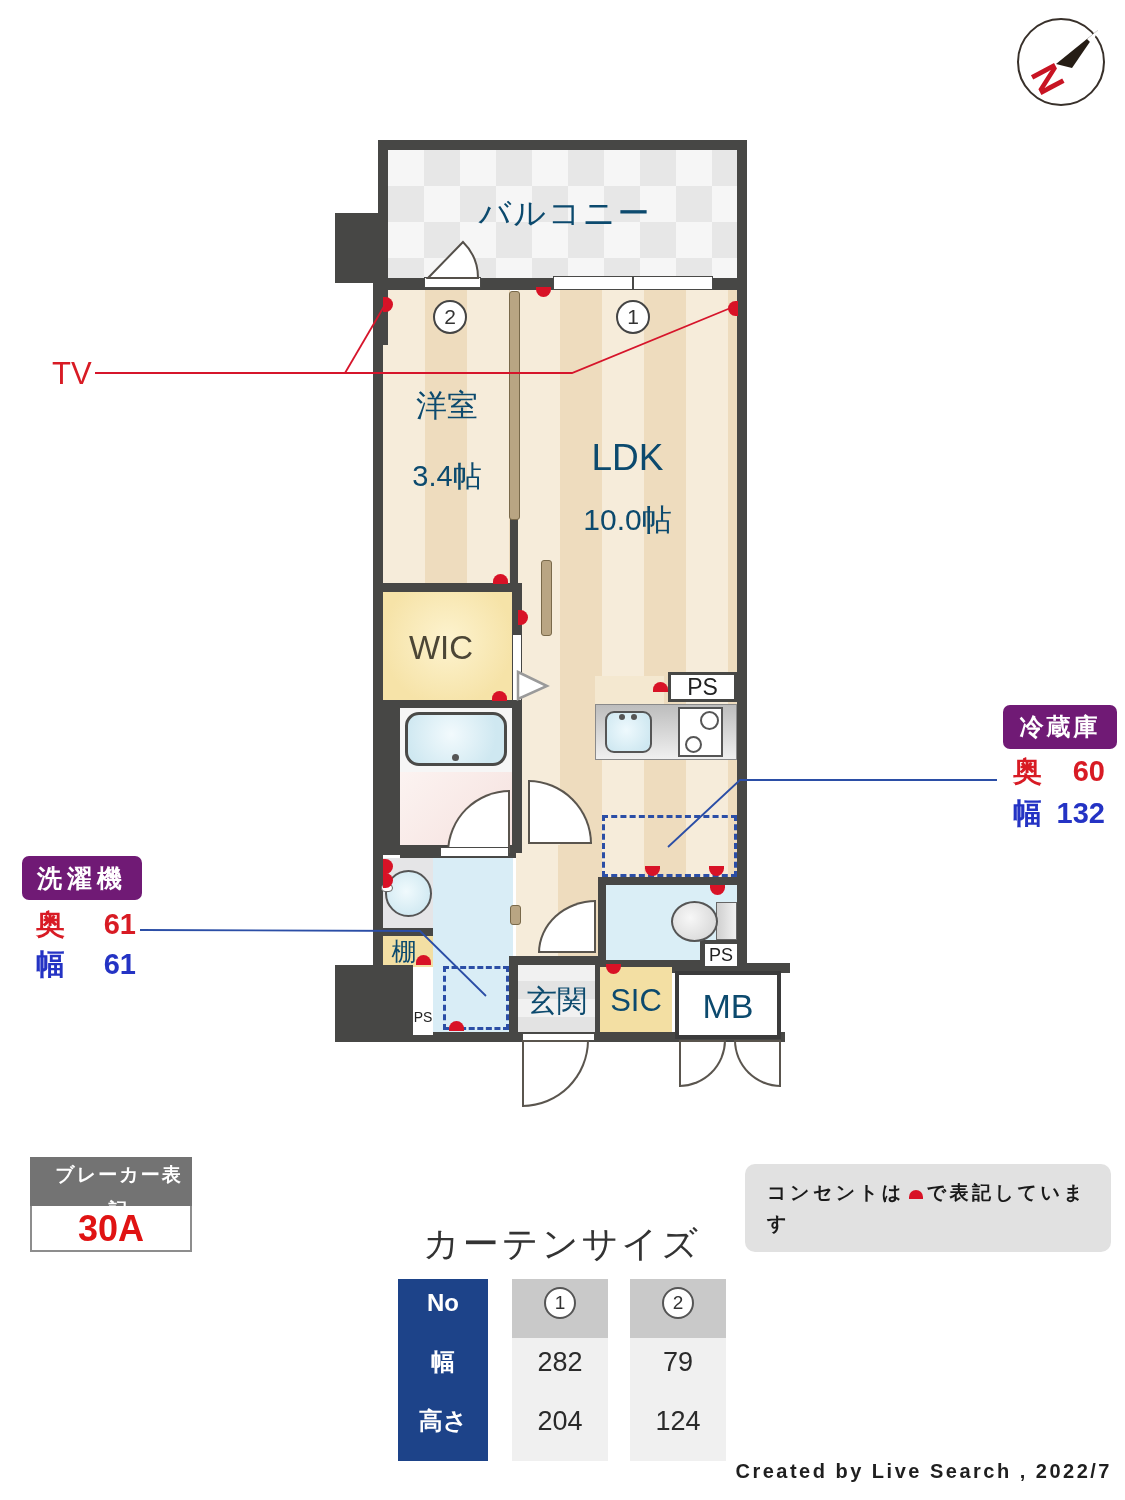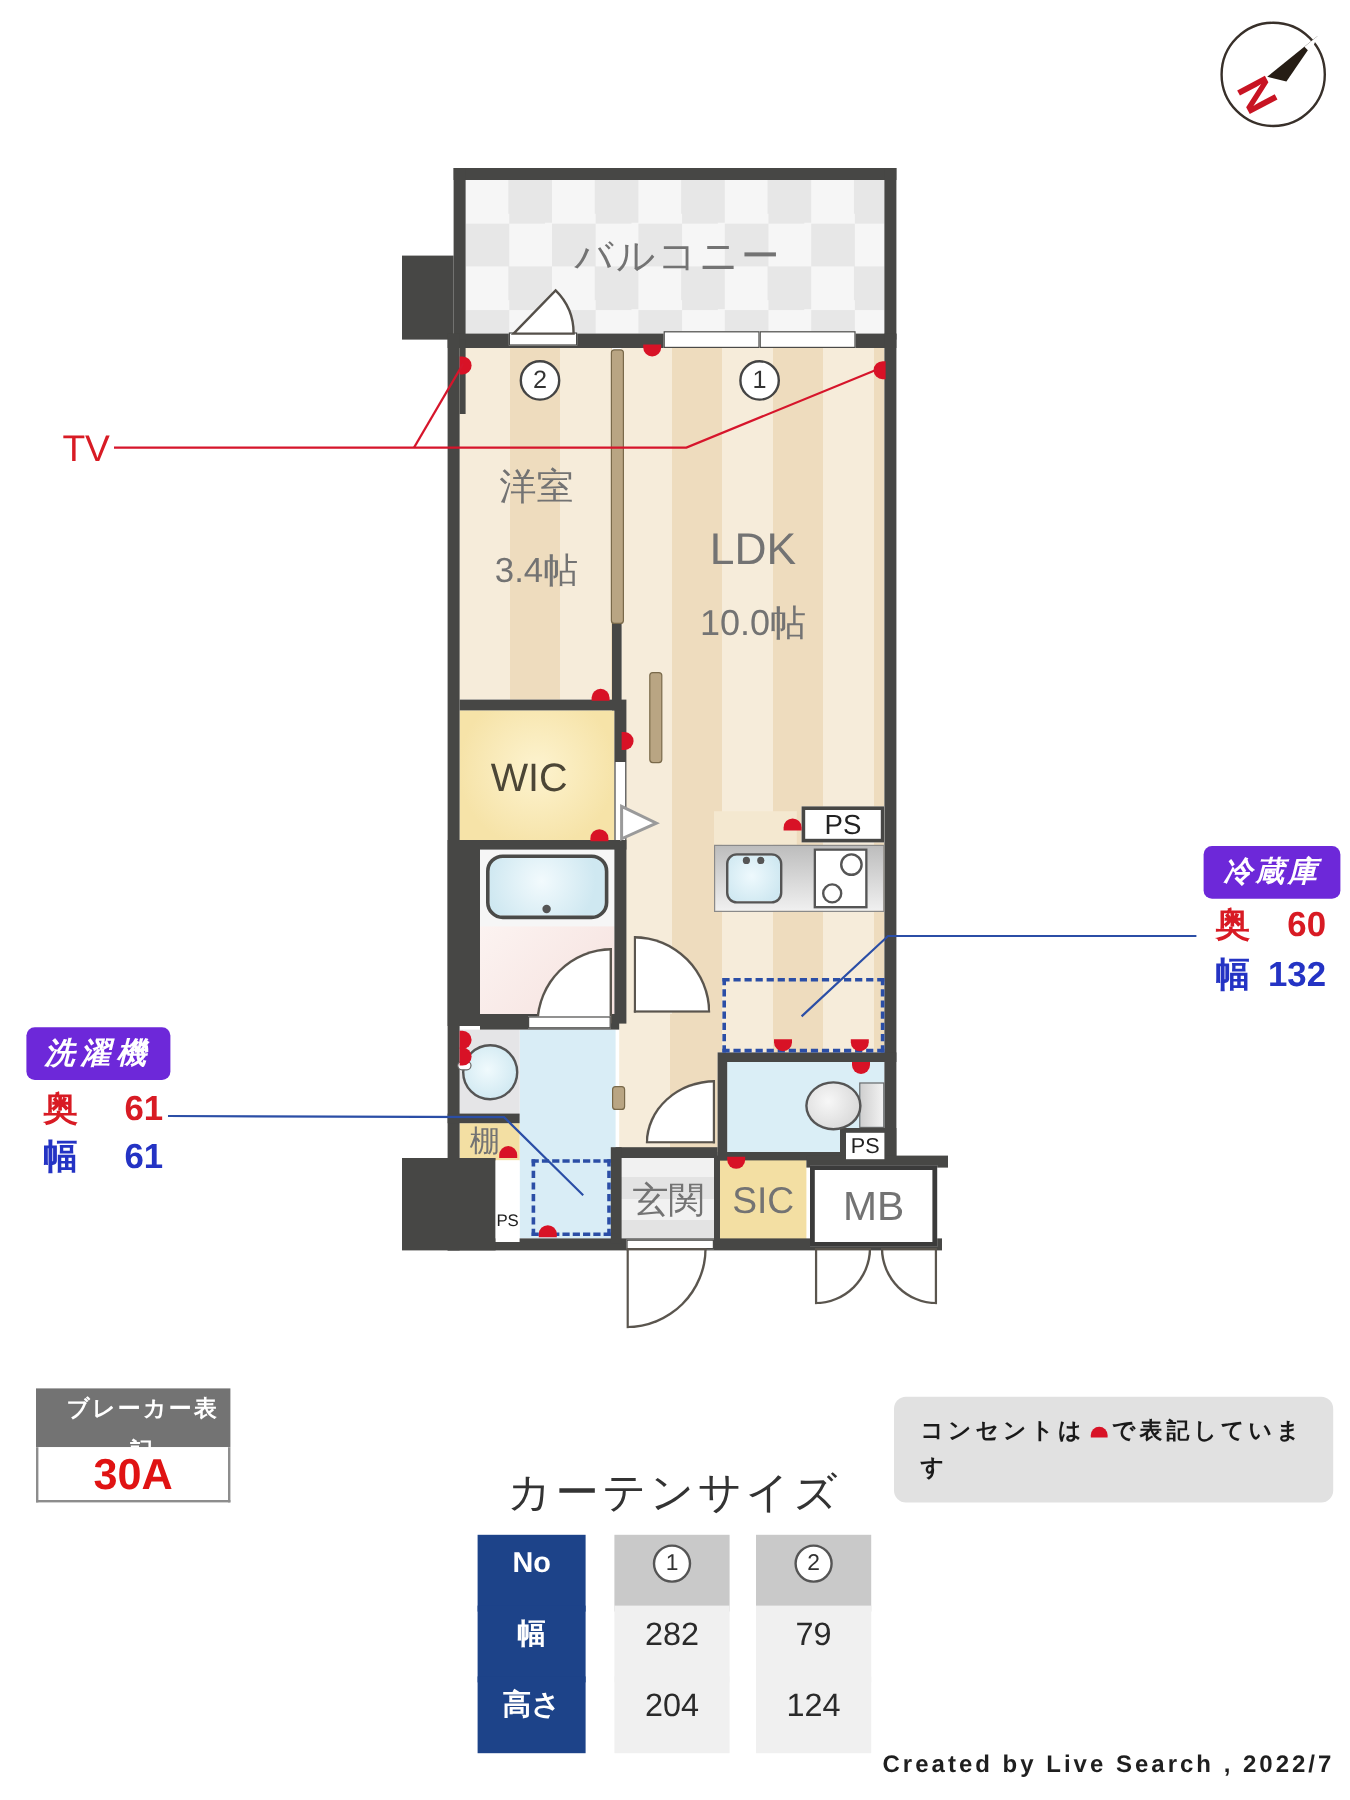--- a/index.html
+++ b/index.html
@@ -3,34 +3,34 @@
 <meta charset="utf-8">
 <style>
   html,body{margin:0;padding:0;background:#fff;}
   .canvas{position:relative;width:1125px;height:1500px;background:#fff;overflow:hidden;
           font-family:"Liberation Sans","DejaVu Sans",sans-serif;color:#3c3c3c;}
   .abs{position:absolute;}
   .wall{position:absolute;background:#474745;}
   .room{position:absolute;}
   .stripes{background:repeating-linear-gradient(90deg,#f6ecda 0 42px,#eedcbe 42px 84px);}
   .checker{background:repeating-conic-gradient(#e7e7e7 0% 25%, #f6f6f6 0% 50%) 0 0/72px 72px,#efefef;}
-  .rlabel{position:absolute;text-align:center;color:#737373;line-height:1;}
+  .rlabel{position:absolute;text-align:center;color:#0c4a6e;line-height:1;}
   .slide{position:absolute;background:#b9a583;border:1px solid #79694a;border-radius:3px;}
   .door{position:absolute;background:#fff;border:2px solid #5a554e;box-sizing:border-box;}
   .slab{position:absolute;background:#fff;border:1.5px solid #4a4a48;box-sizing:border-box;}
   .dome{position:absolute;background:#d81226;}
   .dome.up{width:15px;height:10px;border-radius:8px 8px 0 0;}
   .dome.down{width:15px;height:10px;border-radius:0 0 8px 8px;}
   .dome.left{width:10px;height:15px;border-radius:8px 0 0 8px;}
   .dome.right{width:10px;height:15px;border-radius:0 8px 8px 0;}
   .circnum{position:absolute;width:34px;height:34px;border:2px solid #444;border-radius:50%;
            background:#fff;box-sizing:border-box;text-align:center;line-height:30px;font-size:21px;color:#333;}
   .dashedbox{position:absolute;border:3px dashed #2b4ea6;box-sizing:border-box;}
-  .chip{position:absolute;background:#6d28d9;color:#fff;border-radius:7px;text-align:center;
-        font-weight:bold;letter-spacing:5px;font-style:italic;}
+  .chip{position:absolute;background:#701a75;color:#fff;border-radius:7px;text-align:center;
+        font-weight:bold;letter-spacing:5px;}
   .dim-row{position:absolute;display:flex;justify-content:space-between;font-weight:bold;font-size:29px;line-height:1;}
   .dim-row.red{color:#d81b24;}
   .dim-row.blue{color:#2433c4;}
   .tv{position:absolute;color:#d81b24;font-size:31px;line-height:1;}
   .svgover{position:absolute;left:0;top:0;pointer-events:none;}
   .notebox{position:absolute;background:#e1e1e1;border-radius:10px;padding:13px 22px;
            font-size:19px;font-weight:bold;letter-spacing:3.5px;color:#1a1a1a;line-height:31px;}
   .idome{display:inline-block;width:14px;height:9px;background:#d81226;border-radius:8px 8px 0 0;margin:0 4px;}
   .brk{position:absolute;width:162px;}
   .brk .hd{background:#737373;color:#fff;text-align:center;font-size:19px;letter-spacing:2px;

